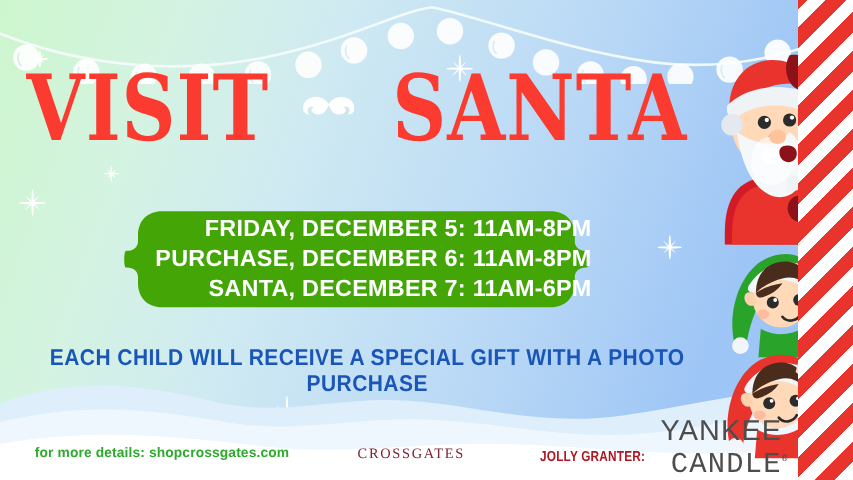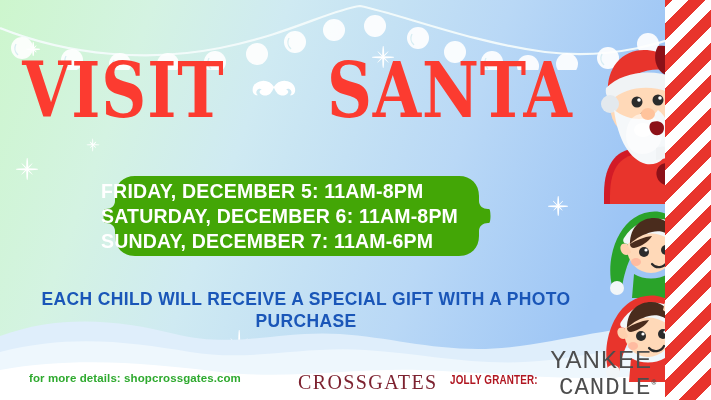--- a/index.html
+++ b/index.html
@@ -59,21 +59,21 @@
     transform-origin:center;
   }
   .stache{width:86px;height:44px;}
 
   
   .plaque{
     position:absolute;left:101px;top:174px;width:392px;height:84px;z-index:4;
   }
   .plaque .dates{
     position:absolute;left:0;top:0;width:392px;height:84px;
-    display:flex;flex-direction:column;align-items:flex-start;justify-content:center;
+    display:flex;flex-direction:column;align-items:flex-end;justify-content:center;
     gap:0px;
   }
   .dates .line{
     font-family:"Liberation Sans",sans-serif;
     font-weight:700;
     font-size:19.5px;
     line-height:25px;
     color:#ffffff;
     white-space:nowrap;
     letter-spacing:.2px;
@@ -92,21 +92,21 @@
 
   
   .footer-url{
     position:absolute;left:14px;top:372px;z-index:7;
     font-family:"Liberation Sans",sans-serif;
     font-weight:700;font-size:11.5px;color:#2faa2f;letter-spacing:.1px;margin-left:15px;
   }
   .crossgates{
     position:absolute;left:298px;top:371px;z-index:7;
     font-family:"Liberation Serif",serif;
-    font-size:20px;color:#7d2230;letter-spacing:1.4px;
+    font-size:12px;color:#7d2230;letter-spacing:1.4px;
   }
   .jolly{
     position:absolute;left:450px;top:373px;z-index:7;
     font-family:"Liberation Sans",sans-serif;
     font-weight:700;font-size:12px;color:#b01621;letter-spacing:.2px;
     transform:scaleX(.82);transform-origin:left center;
   }
   .yankee{
     position:absolute;left:545px;top:348px;z-index:7;
     color:#4d4d4d;text-align:center;
@@ -204,22 +204,22 @@
 
   <div class="plaque">
     <svg width="392" height="84" viewBox="0 0 392 84">
       <path fill="#43a606" d="M14,22 C14,10 22,2 34,2 L358,2 C370,2 378,10 378,22 L378,27
         C378,32 382,35 387,35 L388,35 C390,35 390,49 388,49 L387,49 C382,49 378,52 378,57 L378,62
         C378,74 370,82 358,82 L34,82 C22,82 14,74 14,62 L14,57 C14,52 10,49 5,49 L4,49
         C2,49 2,35 4,35 L5,35 C10,35 14,32 14,27 Z"></path>
     </svg>
     <div class="dates">
       <div class="line">FRIDAY, DECEMBER 5: 11AM-8PM</div>
-      <div class="line">SATURDAY, DECEMBER 6: 11AM-8PM</div>
-      <div class="line">SUNDAY, DECEMBER 7: 11AM-6PM</div>
+      <div class="line">PURCHASE, DECEMBER 6: 11AM-8PM</div>
+      <div class="line">SANTA, DECEMBER 7: 11AM-6PM</div>
     </div>
   </div>
 
   <div class="tagline">EACH CHILD WILL RECEIVE A SPECIAL GIFT WITH A PHOTO PURCHASE</div>
 
   <svg class="snow" viewBox="0 0 711 110" preserveAspectRatio="none">
     <path fill="#dfeefb" d="M0,46 C60,24 120,30 175,44 C235,59 280,40 340,44 C400,48 450,66 520,56
       C590,46 650,28 711,36 L711,110 L0,110 Z"></path>
     <path fill="#eef7fd" d="M0,62 C70,44 130,52 190,62 C250,72 300,56 365,60 C430,64 480,78 550,70
       C615,62 665,48 711,54 L711,110 L0,110 Z"></path>

